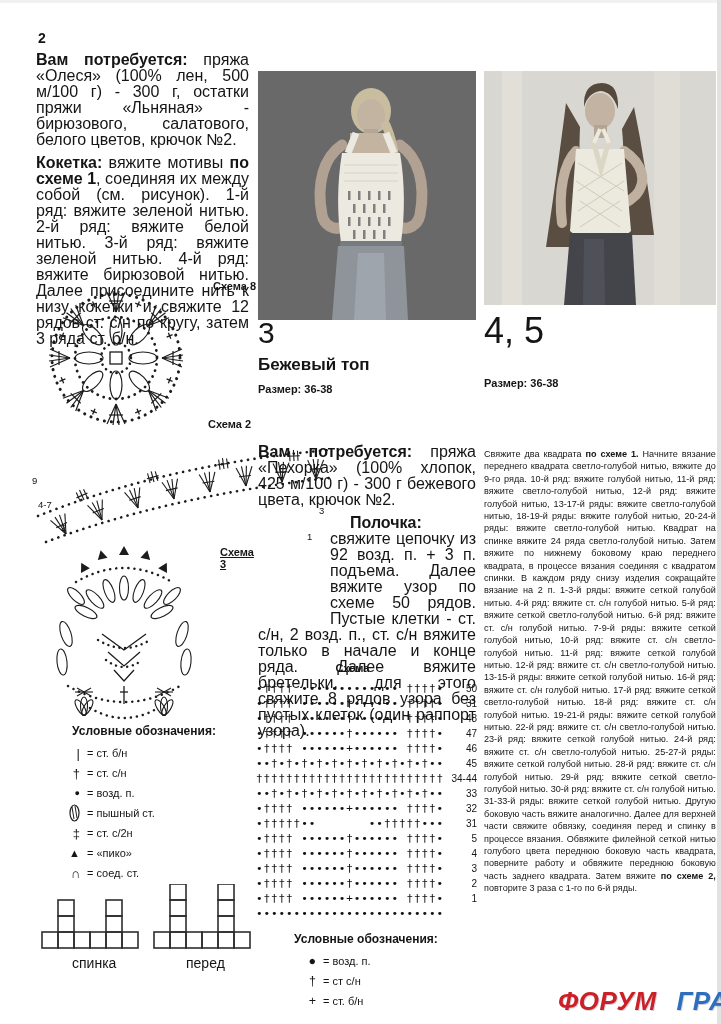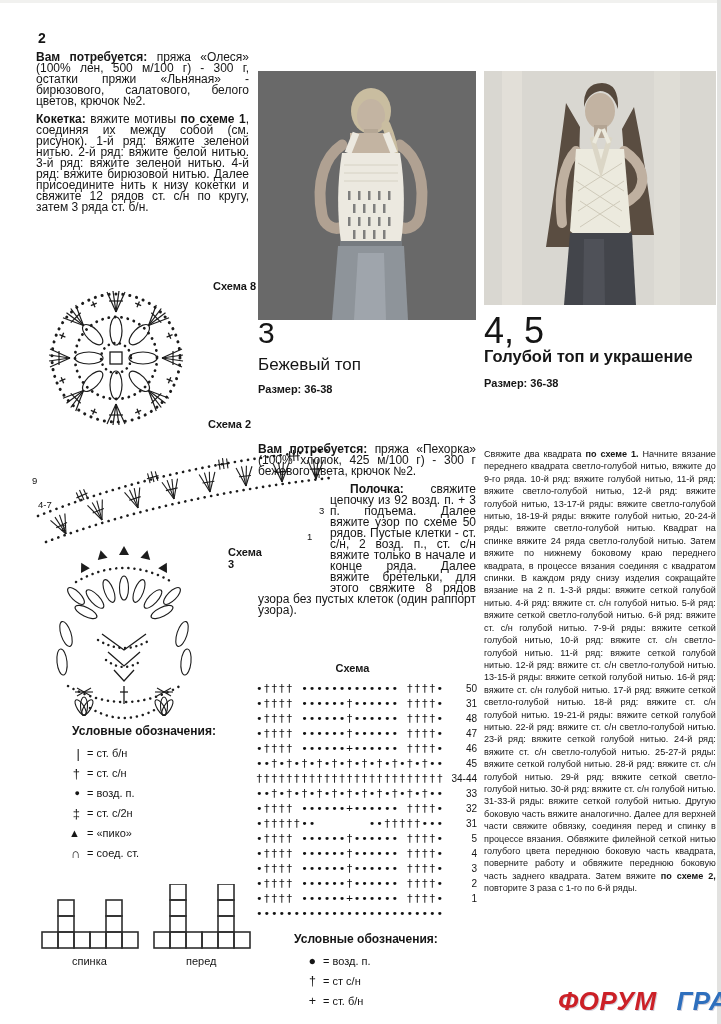--- a/index.html
+++ b/index.html
@@ -4,43 +4,43 @@
 <style>
   html,body{margin:0;padding:0;background:#888;}
   .page{position:relative;width:721px;height:1024px;background:#ffffff;overflow:hidden;
         font-family:"Liberation Sans",sans-serif;color:#151515;}
   .edge-right{position:absolute;right:0;top:0;width:4px;height:100%;background:#e2e2e0;}
   .edge-top{position:absolute;left:0;top:0;width:100%;height:3px;background:#f1f1ef;}
 
   .pagenum{position:absolute;left:38px;top:30px;font-size:14px;font-weight:700;}
 
   .col-left{position:absolute;left:36px;top:52px;width:213px;}
-  .para{font-size:12px;line-height:11px;text-align:justify;margin:0 0 7px 0;}
+  .para{font-size:16px;line-height:16px;text-align:justify;margin:0 0 7px 0;}
 
   
   .scheme{position:absolute;}
   .scheme-label{position:absolute;font-size:11px;font-weight:700;}
   svg text{font-family:"Liberation Sans",sans-serif;fill:#111;font-size:9.5px;}
   .diagram-stroke{stroke:#1c1c1c;fill:none;}
 
   
   .legend-left{position:absolute;left:46px;top:724px;width:196px;}
   .legend-title{font-size:12px;font-weight:700;text-align:center;margin-bottom:5px;}
   .lrow{display:flex;align-items:center;height:20px;font-size:11px;}
   .lsym{width:34px;text-align:right;padding-right:7px;font-size:13px;line-height:13px;}
   .llabel{flex:1;}
 
   
   .grids{position:absolute;left:36px;top:884px;}
-  .grid-label{position:absolute;font-size:11px;text-align:right;}
+  .grid-label{position:absolute;font-size:14px;text-align:right;}
 
   
   .photo{position:absolute;overflow:hidden;}
   .m-num{position:absolute;left:258px;top:316px;font-size:30px;font-weight:400;}
-  .m-title{position:absolute;left:258px;top:355px;font-size:17px;font-weight:400;}
+  .m-title{position:absolute;left:258px;top:355px;font-size:17px;font-weight:700;}
   .m-size{position:absolute;left:258px;top:383px;font-size:11px;font-weight:700;}
   .m-paras{position:absolute;left:258px;top:400px;width:218px;margin-top:44px;}
   .wrapgap{float:left;width:72px;height:100px;}
   .chart-label{position:absolute;left:243px;top:662px;width:219px;text-align:center;
                font-size:11px;font-weight:700;}
   .chart{position:absolute;left:256px;top:681px;width:221px;}
   .crow{display:flex;align-items:center;height:15px;}
   .cpat{flex:1;font-family:"DejaVu Sans Mono",monospace;font-size:11px;letter-spacing:0.9px;
         white-space:pre;overflow:hidden;color:#111;}
   .cnum{width:33px;text-align:right;font-size:10px;}
@@ -160,21 +160,21 @@
       <use href="#d3" transform="translate(276,23) rotate(-3)"></use>
       <text x="14" y="46">9</text>
       <text x="20" y="70">4-7</text>
       <text x="43" y="93">2</text>
       <text x="301" y="76">3</text>
       <text x="289" y="102">1</text>
     </svg>
   </div>
 
   <div class="scheme" style="left:32px;top:546px;width:222px;height:182px;">
-    <div class="scheme-label" style="left:196px;top:0;">Схема 3</div>
+    <div class="scheme-label" style="left:188px;top:0;text-decoration:underline;">Схема 3</div>
     <svg width="186" height="182" viewBox="0 0 186 182">
       <defs>
         <polygon id="pk" points="0,-6 5,3 -5,3" fill="#1c1c1c"></polygon>
         <g id="spdr" class="diagram-stroke" stroke-width="1.1" fill="#fff">
           <ellipse cx="-9" cy="8" rx="3.5" ry="9" transform="rotate(-32)"></ellipse>
           <ellipse cx="0" cy="10" rx="3.5" ry="9"></ellipse>
           <ellipse cx="9" cy="8" rx="3.5" ry="9" transform="rotate(32)"></ellipse>
           <line x1="-9" y1="-4" x2="9" y2="-4"></line>
             <line x1="-7" y1="-8" x2="7" y2="0"></line>
           <line x1="-7" y1="0" x2="7" y2="-8"></line>
@@ -223,20 +223,28 @@
       <span class="lsym">|</span>
       <span class="llabel">= ст. б/н</span>
       </div>
     <div class="lrow">
       <span class="lsym">†</span>
       <span class="llabel">= ст. с/н</span>
       </div>
     <div class="lrow">
       <span class="lsym" style="font-size:9px;">●</span>
       <span class="llabel">= возд. п.</span>
+      </div>
+    <div class="lrow">
+      <span class="lsym"><svg width="11" height="18" viewBox="0 0 11 18" style="vertical-align:middle">
+            <ellipse cx="5.5" cy="9" rx="4.5" ry="8" fill="#fff" stroke="#1c1c1c" stroke-width="1.2"></ellipse>
+            <line x1="3" y1="3" x2="5" y2="15" stroke="#1c1c1c"></line>
+            <line x1="6" y1="2" x2="8" y2="14" stroke="#1c1c1c"></line>
+          </svg></span>
+      <span class="llabel">= пышный ст.</span>
       </div>
     <div class="lrow">
       <span class="lsym">‡</span>
       <span class="llabel">= ст. с/2н</span>
       </div>
     <div class="lrow">
       <span class="lsym" style="font-size:11px;">▲</span>
       <span class="llabel">= «пико»</span>
       </div>
     <div class="lrow">
@@ -460,21 +468,20 @@
       </g>
       <path d="M108,66 L117,98 L126,66" stroke="#dbd6c6" stroke-width="5" fill="none"></path>
       <line x1="110" y1="72" x2="116" y2="58" stroke="#eceade" stroke-width="4"></line>
       <line x1="125" y1="72" x2="119" y2="58" stroke="#eceade" stroke-width="4"></line>
       <path d="M86,162 L148,162 L152,234 L80,234 Z" fill="#43454b"></path>
       <path d="M100,168 L120,168 L121,234 L99,234 Z" fill="#54575e" opacity="0.7"></path>
     </svg>
   </div>
 
   <div class="r-num">4, 5</div>
-  <div class="r-title">Голубой топ и украшение</div>
   <div class="r-size">Размер: 36-38</div>
   <div class="r-body">
     <p class="para"><span>Свяжите два квадрата </span><span style="font-weight: 700;">по схеме 1.</span><span> Начните вязание переднего квадрата светло-голубой нитью, вяжите до 9-го ряда. 10-й ряд: вяжите голубой нитью, 11-й ряд: вяжите светло-голубой нитью, 12-й ряд: вяжите голубой нитью, 13-17-й ряды: вяжите светло-голубой нитью, 18-19-й ряды: вяжите голубой нитью, 20-24-й ряды: вяжите светло-голубой нитью. Квадрат на спинке вяжите 24 ряда светло-голубой нитью. Затем вяжите по нижнему боковому краю переднего квадрата, в процессе вязания соединяя с квадратом спинки. В каждом ряду снизу изделия сокращайте вязание на 2 п. 1-3-й ряды: вяжите сеткой голубой нитью. 4-й ряд: вяжите ст. с/н голубой нитью. 5-й ряд: вяжите сеткой светло-голубой нитью. 6-й ряд: вяжите ст. с/н голубой нитью. 7-9-й ряды: вяжите сеткой голубой нитью, 10-й ряд: вяжите ст. с/н светло-голубой нитью. 11-й ряд: вяжите сеткой голубой нитью. 12-й ряд: вяжите ст. с/н светло-голубой нитью. 13-15-й ряды: вяжите сеткой голубой нитью. 16-й ряд: вяжите ст. с/н голубой нитью. 17-й ряд: вяжите сеткой светло-голубой нитью. 18-й ряд: вяжите ст. с/н голубой нитью. 19-21-й ряды: вяжите сеткой голубой нитью. 22-й ряд: вяжите ст. с/н светло-голубой нитью. 23-й ряд: вяжите сеткой голубой нитью. 24-й ряд: вяжите ст. с/н светло-голубой нитью. 25-27-й ряды: вяжите сеткой голубой нитью. 28-й ряд: вяжите ст. с/н голубой нитью. 29-й ряд: вяжите сеткой светло-голубой нитью. 30-й ряд: вяжите ст. с/н голубой нитью. 31-33-й ряды: вяжите сеткой голубой нитью. Другую боковую часть вяжите аналогично. Далее для верхней части свяжите обвязку, соединяя перед и спинку в процессе вязания. Обвяжите филейной сеткой нитью голубого цвета переднюю боковую часть квадрата, поверните работу и обвяжите переднюю боковую часть заднего квадрата. Затем вяжите </span><span style="font-weight: 700;">по схеме 2,</span><span> повторите 3 раза с 1-го по 6-й ряды.</span></p>
   </div>
 
   <div class="watermark">
     <span style="color: rgb(204, 32, 39);">ФОРУМ</span>
     <span style="color: rgb(46, 111, 189);">ГРАД</span>
   </div>
 </div>

